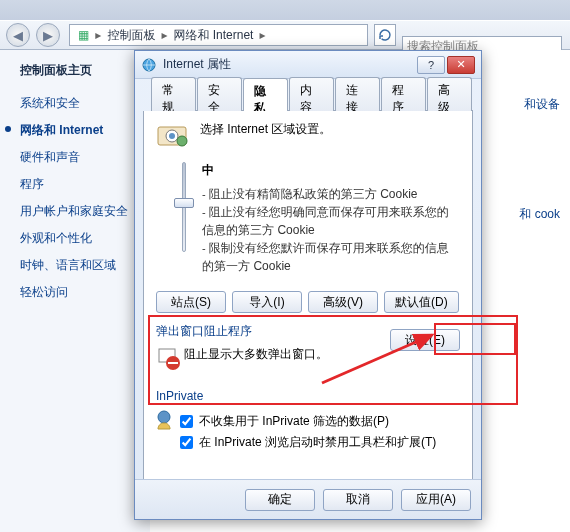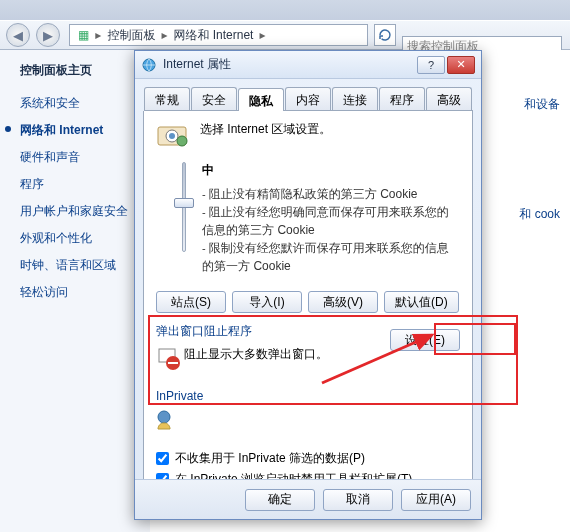--- a/index.html
+++ b/index.html
@@ -21,21 +21,21 @@
   .leftpane .item.active::before { content:""; position:absolute; left:-15px; top:4px; width:6px; height:6px; background:#0a3f8a; border-radius:50%; }
   .rightbg { position:absolute; left:150px; top:50px; right:0; bottom:0; background:#fff; padding:16px; }
   .rightbg .link { color:#0a3f8a; margin:6px 0; cursor:pointer; }
   
   .dialog { position:absolute; left:134px; top:50px; width:348px; height:470px; background:linear-gradient(#eaf1fb,#dfe9f6); border:1px solid #6b8bbf; box-shadow:0 3px 14px rgba(0,0,0,0.4); }
   .dlg-title { height:28px; background:linear-gradient(#f1f6fd,#d9e5f5); border-bottom:1px solid #b9c9e0; display:flex; align-items:center; padding:0 6px; }
   .dlg-title .icn { width:16px; height:16px; margin-right:6px; }
   .dlg-title .txt { flex:1; color:#1b2e4a; font-size:12px; }
   .dlg-title .wbtn { width:28px; height:18px; margin-left:2px; border:1px solid #8fa4c4; background:linear-gradient(#fcfdff,#d5e0f0); display:flex; align-items:center; justify-content:center; font-size:11px; color:#2b3648; border-radius:2px; }
   .dlg-title .wbtn.close { background:linear-gradient(#e8807e,#c93c34); color:#fff; border-color:#a43028; }
-  .tabs { display:flex; height:24px; margin:8px 8px 0 9px; border-bottom:1px solid #9ba9bd; }
+  .tabs { display:flex; height:24px; margin:8px 8px 0 16px; border-bottom:1px solid #9ba9bd;align-items:center; }
   .tab { padding:4px 10px; background:linear-gradient(#f7f9fc,#e2e8f2); border:1px solid #9ba9bd; border-bottom:none; margin-right:1px; border-radius:3px 3px 0 0; cursor:pointer; }
   .tab.active { background:#fff; position:relative; top:1px; font-weight:bold; }
   .tabbody { margin:0 8px 8px 8px; background:#fff; border:1px solid #9ba9bd; border-top:none; height:378px; padding:10px 12px; position:relative; font-size:12px; }
   .section-title { color:#0a3f8a; margin-bottom:6px; }
   .settings-row { display:flex; }
   .settings-icon svg { width:36px; height:30px; }
   .settings-text { flex:1; margin-left:8px; }
   .slider-area { display:flex; margin-top:8px; margin-bottom:10px; }
   .slider { width:28px; height:90px; position:relative; margin-left:14px; }
   .slider .track { position:absolute; left:12px; top:0; width:4px; height:90px; background:linear-gradient(#b8c3d4,#e8edf5); border:1px solid #9ba9bd; border-radius:2px; }
@@ -173,21 +173,21 @@
       <div style="flex:1;">
         <div>阻止显示大多数弹出窗口。</div>
       </div>
     </div>
     <div class="settings-btn-box">
       <div class="btn">设置(E)</div>
     </div>
 
     <div style="height:14px;"></div>
     <div class="section-title">InPrivate</div>
-    <div style="display:flex;flex-direction:column;">
+    <div style="display:flex;">
       <div class="inprivate-icon">
         <svg width="22" height="34" viewBox="0 0 22 34">
             <circle cx="8" cy="8" r="6" fill="#5d93c7" stroke="#2d6aa0"></circle>
             <path d="M8 14c-4 0-6 3-6 6h12c0-3-2-6-6-6z" fill="#e8c25a" stroke="#b89a3a"></path>
           </svg>
       </div>
       <div style="flex:1;">
         <div class="chk-row">
           <input type="checkbox" checked="" style="">
           <span>不收集用于 InPrivate 筛选的数据(P)</span>

